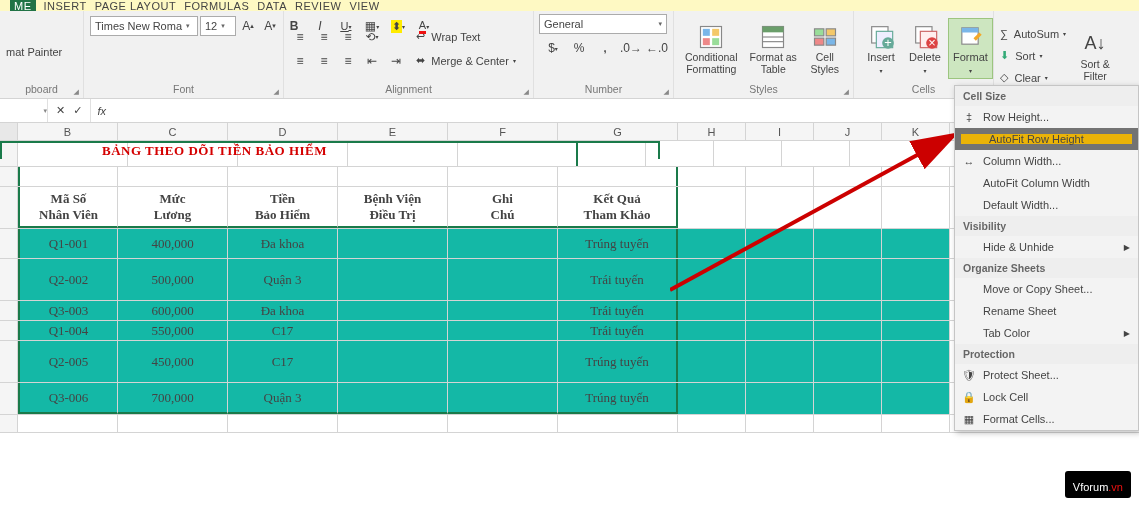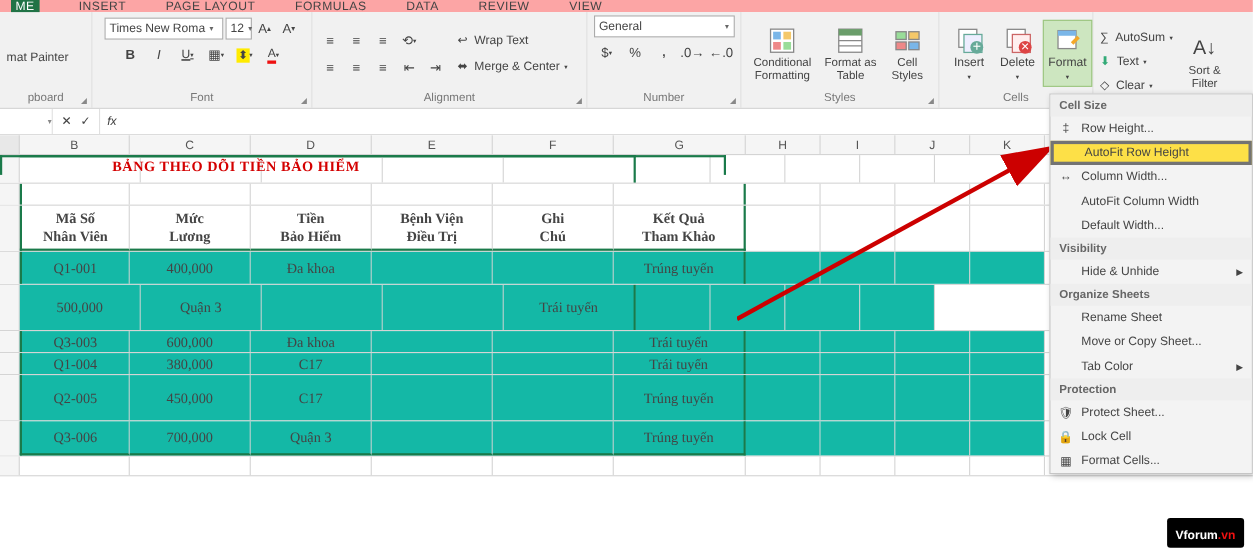--- a/index.html
+++ b/index.html
@@ -1,17 +1,17 @@
 <!DOCTYPE html>
 <html><head>
 <meta charset="utf-8">
 <style>
 *{box-sizing:border-box;margin:0;padding:0;font-family:"Segoe UI",Arial,sans-serif;font-size:11px;color:#444}
 body{background:#fff;width:1139px;height:508px;overflow:hidden;position:relative}
-.ribbon-tabs{height:11px;background:#fca5a5;display:flex;padding-left:10px;gap:36px;align-items:center;color:#555;text-transform:uppercase;font-size:10px}
+.ribbon-tabs{height:11px;background:#fef9c3;display:flex;padding-left:10px;gap:8px;align-items:center;color:#555;text-transform:uppercase;font-size:10px}
 .ribbon-tabs span{letter-spacing:.5px}
 .ribbon{height:88px;background:#f1f1f1;border-bottom:1px solid #d4d4d4;display:flex;position:relative}
 .ribbon-grp{border-right:1px solid #e0e0e0;display:flex;flex-direction:column;justify-content:space-between;padding:3px 6px 1px 6px;position:relative}
 .grp-label{text-align:center;color:#777;font-size:10.5px;padding-bottom:2px;position:relative}
 .grp-label::after{content:"◢";position:absolute;right:-2px;bottom:1px;font-size:7px;color:#888}
 .grp-body{flex:1;display:flex;align-items:center;gap:6px}
 .btn{display:flex;flex-direction:column;align-items:center;justify-content:center;padding:2px 4px;cursor:pointer;border:1px solid transparent}
 .btn .ico{width:32px;height:30px;display:flex;align-items:center;justify-content:center}
 .btn .lbl{font-size:10.5px;text-align:center;line-height:1.1}
 .small-row{display:flex;align-items:center;gap:2px;height:20px}
@@ -33,25 +33,25 @@
 .title-cell{color:#d40000;font-weight:bold;font-size:16px;letter-spacing:.5px}
 .hdr-cell{font-weight:bold;text-align:center;line-height:1.2}
 .data-row .c{background:#14b8a6}
 .table-border-top{border-top:2px solid #1a7a4a}
 .table-border-bottom{border-bottom:2px solid #1a7a4a!important}
 .table-border-left{border-left:2px solid #1a7a4a}
 .table-border-right{border-right:2px solid #1a7a4a!important}
 .format-menu{position:absolute;right:0;top:85px;width:185px;background:#f3f3f3;border:1px solid #c5c5c5;box-shadow:2px 2px 6px rgba(0,0,0,.25);z-index:50}
 .fm-header{background:#eee;color:#666;font-weight:bold;padding:4px 8px;font-size:10.5px}
 .fm-item{display:flex;align-items:center;padding:4px 8px 4px 28px;height:22px;cursor:pointer;position:relative;font-size:11px}
-.fm-item.hi{background:#fde047;border:3px solid #737373}
+.fm-item.hi{background:#eab308;border:6px solid #737373}
 .fm-item .mi-ico{position:absolute;left:6px;width:16px;text-align:center;font-size:11px}
 .fm-item .arrow{position:absolute;right:8px;font-size:8px}
 .red-arrow{position:absolute;z-index:40;pointer-events:none}
-.watermark{position:absolute;right:8px;bottom:10px;background:#000;color:#fff;font-weight:bold;font-size:20px;padding:2px 8px;border-radius:3px;font-family:Arial}
+.watermark{position:absolute;right:8px;bottom:10px;background:#000;color:#fff;font-weight:normal;font-size:20px;padding:2px 8px;border-radius:3px;font-family:Arial}
 .watermark span{color:#e11}
 svg.ico-svg{width:28px;height:28px}
 .format-btn{background:#cde6c0!important;border:1px solid #9cc57f!important}
 </style>
 </head>
 <body>
 
 <div class="ribbon-tabs">
   <span style="color:#fff;background:#217346;padding:0 4px">ME</span>
   <span>INSERT</span>
@@ -66,27 +66,27 @@
 
   <div class="ribbon-grp" style="width:84px">
     <div class="grp-body" style="flex-direction:column;align-items:flex-start;gap:2px">
       <div style="height:30px"></div>
       <div style="font-size:11px">mat Painter</div>
     </div>
     <div class="grp-label">pboard</div>
   </div>
 
   <div class="ribbon-grp" style="width:200px">
-    <div class="grp-body" style="flex-direction:column;align-items:center;gap:4px;padding-top:2px">
+    <div class="grp-body" style="flex-direction:row;align-items:flex-start;gap:4px;padding-top:2px">
       <div class="small-row">
         <div class="sel" style="width:108px">
             <span>Times New Roma</span>
             <span class="dd">▾</span>
           </div>
-        <div class="sel" style="width:24px">
+        <div class="sel" style="width:36px">
             <span>12</span>
             <span class="dd">▾</span>
           </div>
         <div class="icon-btn">A<sup style="font-size:7px">▴</sup></div>
         <div class="icon-btn">A<sup style="font-size:7px">▾</sup></div>
       </div>
       <div class="small-row" style="gap:6px">
         <div class="icon-btn" style="font-weight:bold">B</div>
         <div class="icon-btn" style="font-style:italic">I</div>
         <div class="icon-btn" style="text-decoration:underline">
@@ -133,21 +133,21 @@
             <span style="margin-right:4px">⬌</span>
             <span>Merge &amp; Center</span> 
             <span style="font-size:6px;margin-left:2px">▾</span>
           </div>
       </div>
     </div>
     <div class="grp-label">Alignment</div>
   </div>
 
   <div class="ribbon-grp" style="width:140px">
-    <div class="grp-body" style="flex-direction:column;align-items:center;gap:4px">
+    <div class="grp-body" style="flex-direction:column;align-items:flex-end;gap:4px">
       <div class="sel" style="width:128px">
           <span>General</span>
           <span class="dd" style="margin-left:auto">▾</span>
         </div>
       <div class="small-row" style="gap:6px">
         <div class="icon-btn">$ <span style="font-size:6px">▾</span></div>
         <div class="icon-btn">%</div>
         <div class="icon-btn">
             <b>,</b>
           </div>
@@ -242,21 +242,21 @@
   <div class="ribbon-grp" style="width:140px;border-right:none">
     <div class="grp-body" style="gap:8px">
       <div style="display:flex;flex-direction:column;gap:2px">
         <div class="small-row">
             <span style="margin-right:4px">∑</span>
             <span>AutoSum</span> 
             <span style="font-size:6px;margin-left:2px">▾</span>
           </div>
         <div class="small-row">
             <span style="margin-right:4px;color:#3a7">⬇</span>
-            <span>Text</span> 
+            <span>Sort</span> 
             <span style="font-size:6px;margin-left:2px">▾</span>
           </div>
         <div class="small-row">
             <span style="margin-right:4px">◇</span>
             <span>Clear</span> 
             <span style="font-size:6px;margin-left:2px">▾</span>
           </div>
       </div>
       <div class="btn">
           <div class="ico" style="font-size:18px">A↓</div>
@@ -347,20 +347,21 @@
         <div class="c" style="width: 110px;"></div>
         <div class="c" style="width: 110px;"></div>
         <div class="c table-border-right" style="width: 120px;">Trúng tuyến</div>
         <div class="c" style="width: 68px;"></div>
         <div class="c" style="width: 68px;"></div>
         <div class="c" style="width: 68px;"></div>
         <div class="c" style="width: 68px;"></div>
       </div>
       <div class="row data-row" style="height: 42px;">
         <div class="rh"></div>
+        <div class="c table-border-left" style="width: 100px;">Q2-002</div>
         <div class="c" style="width: 110px;">500,000</div>
         <div class="c" style="width: 110px;">Quận 3</div>
         <div class="c" style="width: 110px;"></div>
         <div class="c" style="width: 110px;"></div>
         <div class="c table-border-right" style="width: 120px;">Trái tuyến</div>
         <div class="c" style="width: 68px;"></div>
         <div class="c" style="width: 68px;"></div>
         <div class="c" style="width: 68px;"></div>
         <div class="c" style="width: 68px;"></div>
       </div>
@@ -373,21 +374,21 @@
         <div class="c" style="width: 110px;"></div>
         <div class="c table-border-right" style="width: 120px;">Trái tuyến</div>
         <div class="c" style="width: 68px;"></div>
         <div class="c" style="width: 68px;"></div>
         <div class="c" style="width: 68px;"></div>
         <div class="c" style="width: 68px;"></div>
       </div>
       <div class="row data-row" style="height: 20px;">
         <div class="rh"></div>
         <div class="c table-border-left" style="width: 100px;">Q1-004</div>
-        <div class="c" style="width: 110px;">380,000</div>
+        <div class="c" style="width: 110px;">550,000</div>
         <div class="c" style="width: 110px;">C17</div>
         <div class="c" style="width: 110px;"></div>
         <div class="c" style="width: 110px;"></div>
         <div class="c table-border-right" style="width: 120px;">Trái tuyến</div>
         <div class="c" style="width: 68px;"></div>
         <div class="c" style="width: 68px;"></div>
         <div class="c" style="width: 68px;"></div>
         <div class="c" style="width: 68px;"></div>
       </div>
       <div class="row data-row" style="height: 42px;">
@@ -451,24 +452,24 @@
   <div class="fm-item">
       <span>Default Width...</span>
     </div>
   <div class="fm-header">Visibility</div>
   <div class="fm-item">
       <span>Hide &amp; Unhide</span>
       <span class="arrow">▶</span>
     </div>
   <div class="fm-header">Organize Sheets</div>
   <div class="fm-item">
+      <span>Move or Copy Sheet...</span>
+    </div>
+  <div class="fm-item">
       <span>Rename Sheet</span>
-    </div>
-  <div class="fm-item">
-      <span>Move or Copy Sheet...</span>
     </div>
   <div class="fm-item">
       <span>Tab Color</span>
       <span class="arrow">▶</span>
     </div>
   <div class="fm-header">Protection</div>
   <div class="fm-item">
       <span class="mi-ico">🛡</span>
       <span>Protect Sheet...</span>
     </div>

